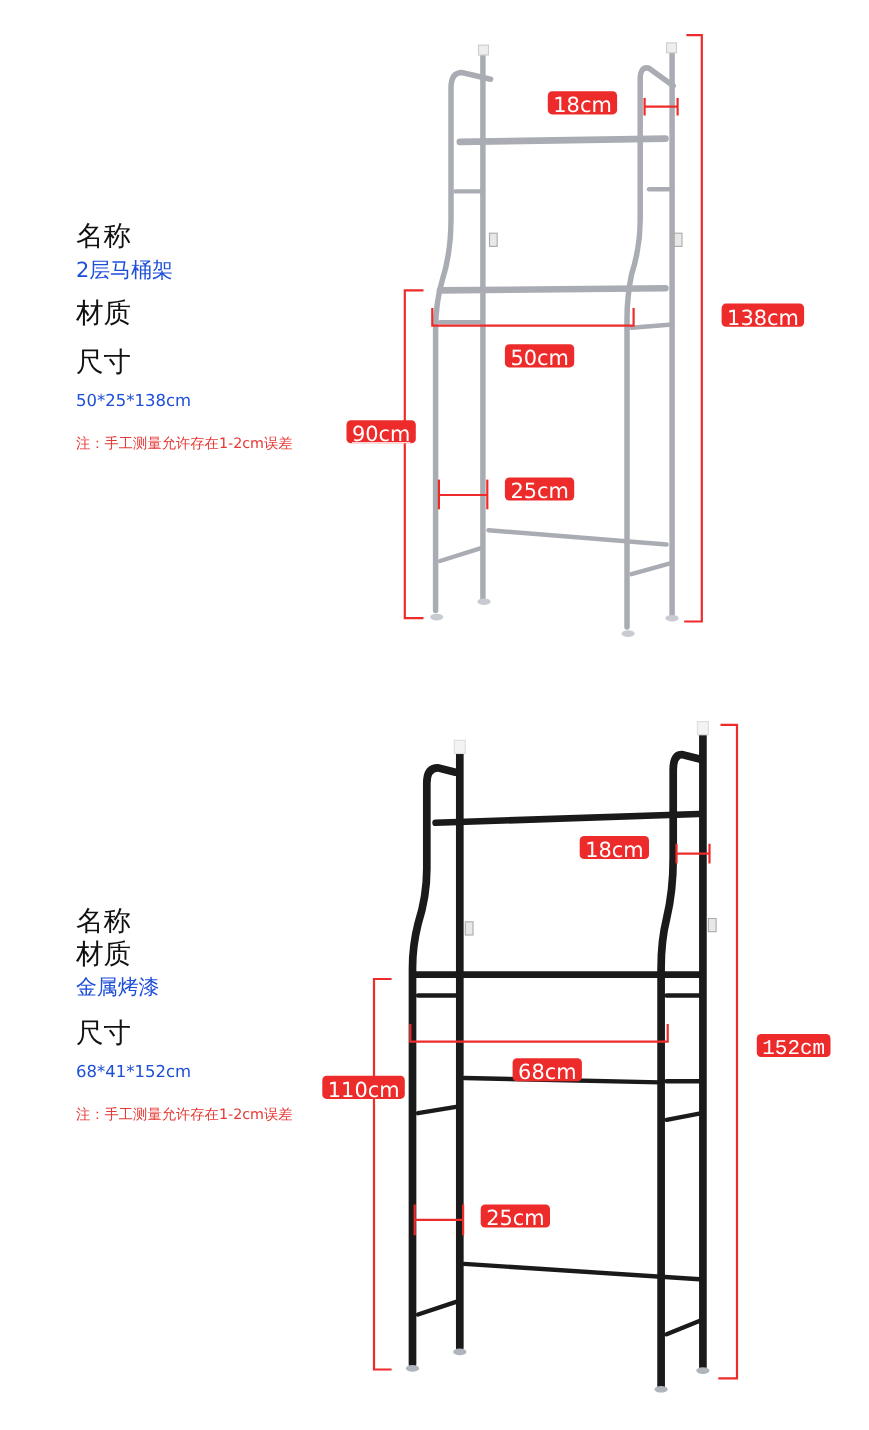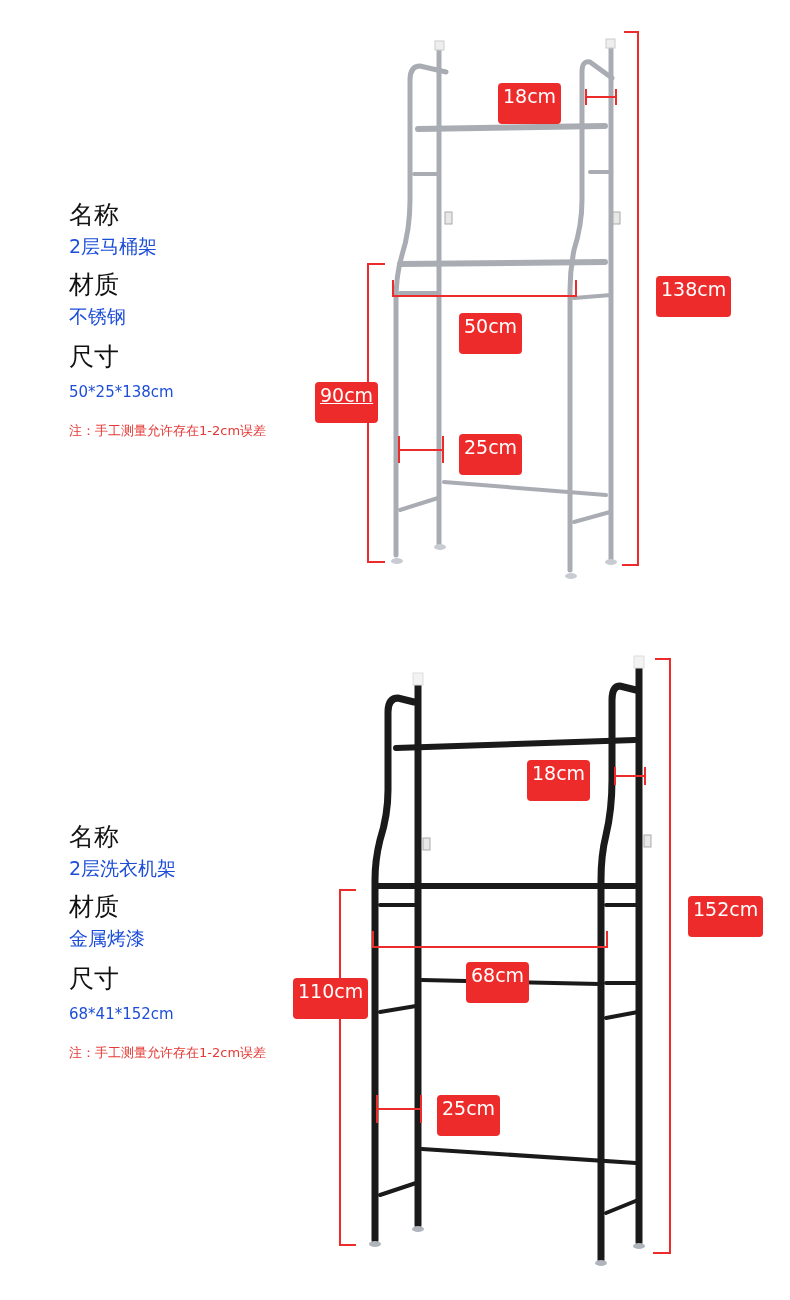--- a/index.html
+++ b/index.html
@@ -4,40 +4,38 @@
   <style>
     html, body { margin: 0; padding: 0; background: #ffffff; }
     body { width: 790px; height: 1300px; position: relative; overflow: hidden;
       font-family: "DejaVu Sans", "Liberation Sans", sans-serif; }
     .spec { position: absolute; left: 53px; margin-left: 16px; }
     .spec .h { font-size: 25px; color: #111; line-height: 30px; margin: 0; }
     .spec .v { font-size: 19px; color: #1d4ed8; line-height: 24px; margin: 4px 0 12px 0; }
     .spec .v.dim { font-size: 15px; margin-top: 8px; }
     .spec .note { font-size: 13px; color: #e53935; margin-top: 18px; white-space: nowrap; }
     .tag { position: absolute; background: #ee2b2b; color: #fff; font-size: 19px;
-      border-radius: 4px; padding: 0 5px; line-height: 27px; height: 41px;
+      border-radius: 4px; padding: 0 5px; line-height: 27px; height: 21px;
       font-family: "DejaVu Sans", "Liberation Sans", sans-serif; white-space: nowrap; }
     svg { position: absolute; left: 0; top: 0; }
   </style>
 </head>
 <body>
 
 <div class="spec" style="top:200px;">
   <div class="h">名称</div>
   <div class="v">2层马桶架</div>
   <div class="h">材质</div>
-  <div class="v">不锈钢</div>
   <div class="h" style="margin-top:14px;">尺寸</div>
   <div class="v dim">50*25*138cm</div>
   <div class="note">注：手工测量允许存在1-2cm误差</div>
 </div>
 
 <div class="spec" style="top:822px;">
   <div class="h">名称</div>
-  <div class="v">2层洗衣机架</div>
   <div class="h">材质</div>
   <div class="v">金属烤漆</div>
   <div class="h" style="margin-top:14px;">尺寸</div>
   <div class="v dim">68*41*152cm</div>
   <div class="note">注：手工测量允许存在1-2cm误差</div>
 </div>
 
 <svg width="790" height="1300">
 
   <g fill="none" stroke="#a9adb3" stroke-width="5" stroke-linecap="round">
@@ -136,16 +134,16 @@
   </g>
 </svg>
 
 <div class="tag" style="left:498px; top:83px;">18cm</div>
 <div class="tag" style="left:656px; top:276px;">138cm</div>
 <div class="tag" style="left:459px; top:313px;">50cm</div>
 <div class="tag" style="left:315px; top:382px;text-decoration:underline;">90cm</div>
 <div class="tag" style="left:459px; top:434px;">25cm</div>
 
 <div class="tag" style="left:527px; top:760px;">18cm</div>
-<div class="tag" style="left:688px; top:896px;">152cm</div>
+<div class="tag" style="left:688px; top:940px;font-family:Liberation Mono, monospace;">152cm</div>
 <div class="tag" style="left:466px; top:962px;">68cm</div>
 <div class="tag" style="left:293px; top:978px;">110cm</div>
 <div class="tag" style="left:437px; top:1095px;">25cm</div>
 
 </body></html>

